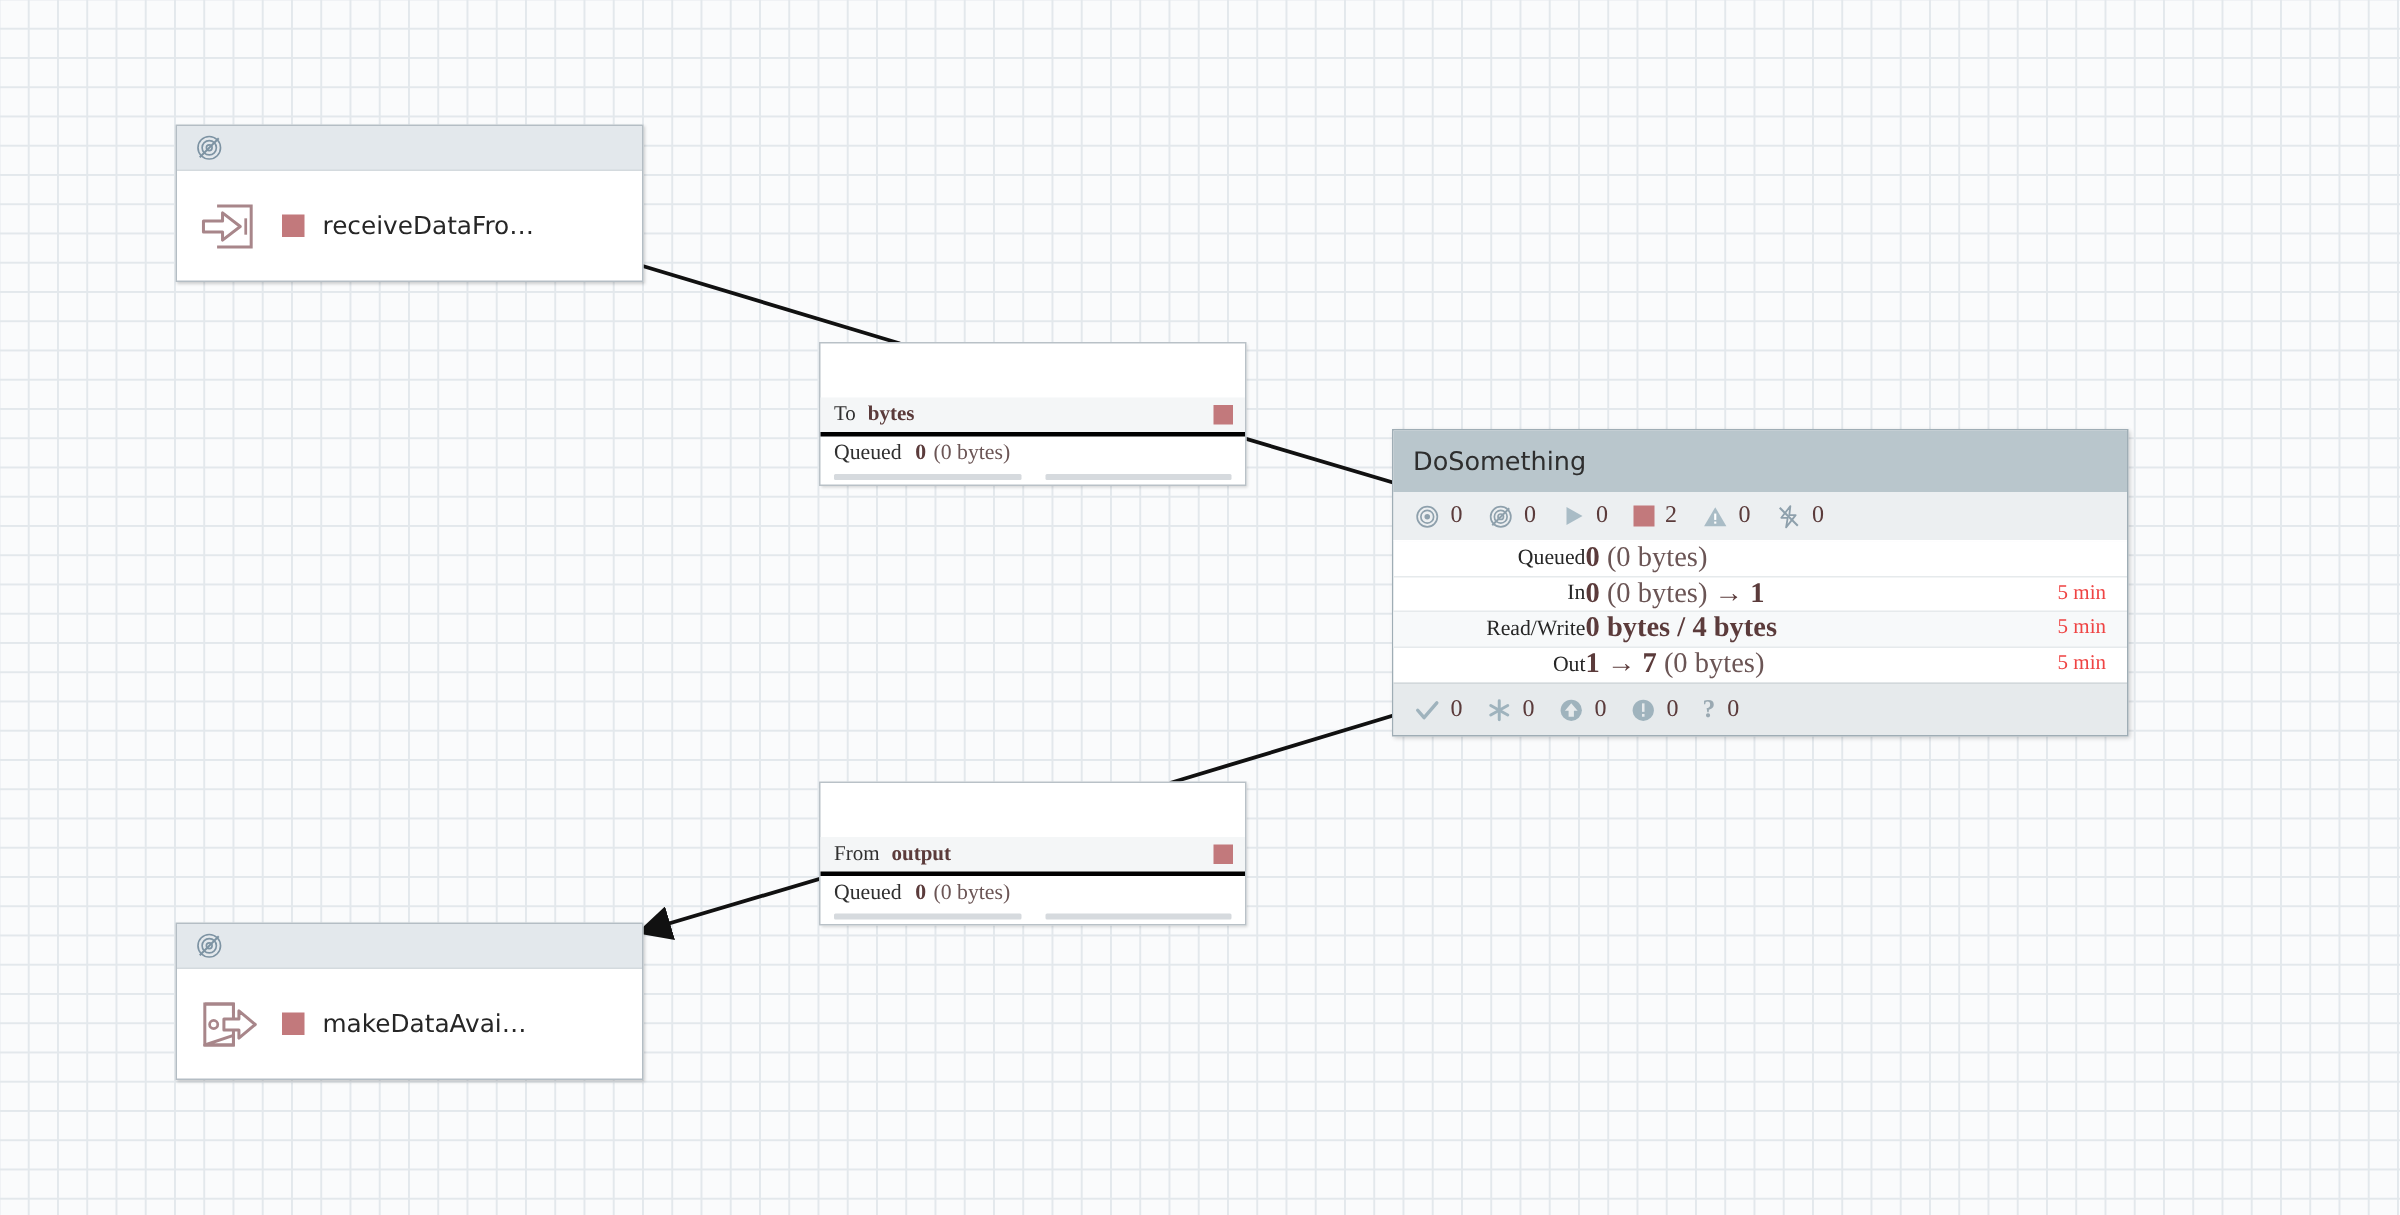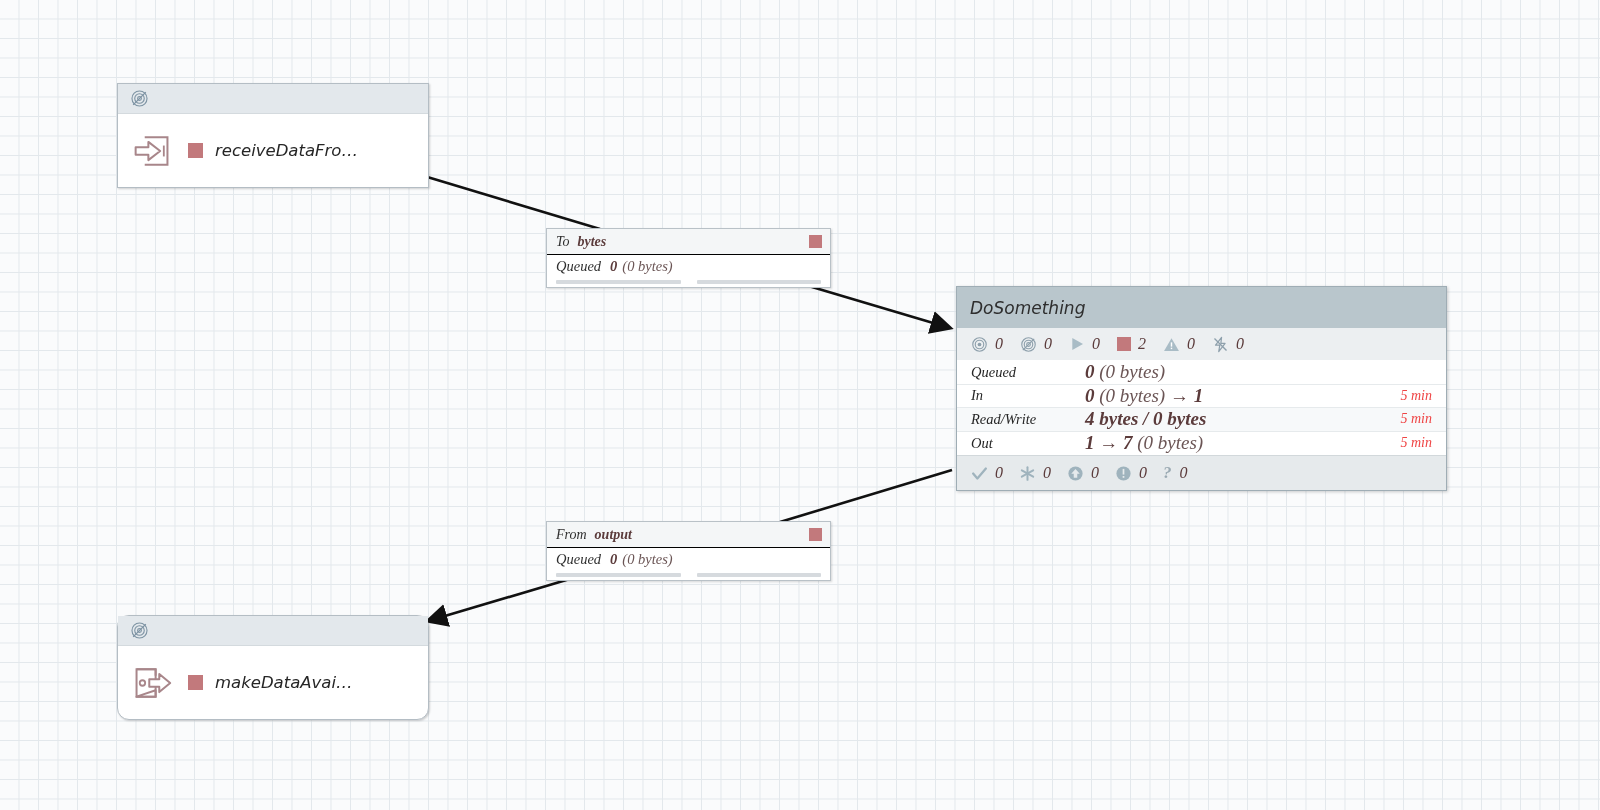--- a/index.html
+++ b/index.html
@@ -10,21 +10,20 @@
   }
   #canvas {
     position: relative;
     width: 1600px; height: 810px;
     background-color: #fafbfc;
     background-image:
       linear-gradient(to right, #e3e8ec 1px, transparent 1px),
       linear-gradient(to bottom, #e3e8ec 1px, transparent 1px);
     background-size: 19.5px 19.5px;
     background-position: -1px -1px;
-    font-style: italic;
   }
   
   #wires { position: absolute; left:0; top:0; width:1600px; height:810px; pointer-events:none; }
 
   
   .port {
     position: absolute;
     width: 312px;
     background: #ffffff;
     border: 1px solid #b4bdc4;
@@ -63,45 +62,47 @@
     position: absolute;
     width: 285px;
     background: #ffffff;
     border: 1px solid #b9c1c7;
     box-shadow: 1px 1px 2px rgba(0,0,0,0.15);
     box-sizing: border-box;
   }
   .conn-header {
     height: 26px;
     background: #f4f6f7;
-    border-bottom: 1px solid #000000;
+    border-bottom: 3px solid #000000;
     display: flex; align-items: center;
     padding: 0 8px 0 9px;
     box-sizing: border-box;
+    margin-top: 36px;
   }
   .conn-label { font-size: 14px; color: #303030; font-family: "Liberation Serif", serif; }
   .conn-portname { font-size: 14px; color: #5b3b3b; font-weight: bold; margin-left: 8px; font-family: "Liberation Serif", serif; }
   .conn-swatch { width: 13px; height: 13px; background: #c2797c; margin-left: auto; }
   .conn-body { height: 32px; position: relative; padding: 0 9px; box-sizing: border-box; }
   .conn-queued-row { display: flex; align-items: center; height: 23px; font-family: "Liberation Serif", serif; }
   .q-label { font-size: 14.5px; color: #303030; }
   .q-count { font-size: 14.5px; color: #5b3b3b; font-weight: bold; margin-left: 9px; }
   .q-bytes { font-size: 14.5px; color: #6b5555; margin-left: 5px; }
   .conn-bars { position:absolute; left: 9px; right: 9px; bottom: 3px; display:flex; gap:16px; }
   .conn-bar { height: 4px; flex: 1; background: #d6dade; border-radius: 1px; }
 
   
   #pgroup {
     position: absolute;
-    left: 956px; top: 286px;
+    left: 928px; top: 286px;
     width: 491px;
     background: #ffffff;
     border: 1px solid #9fadb5;
     box-shadow: 1px 1px 3px rgba(0,0,0,0.2);
     box-sizing: border-box;
+    text-align: right;
   }
   .pg-header {
     height: 41px;
     background: #b9c6cc;
     display: flex; align-items: center;
     padding-left: 13px;
     box-sizing: border-box;
   }
   .pg-title { font-size: 17px; color: #2e2e2e; font-family: "DejaVu Sans", sans-serif; }
   .pg-statusbar {
@@ -277,21 +278,21 @@
           <b>0</b>
           <span class="muted">(0 bytes)</span>
           <b>→ 1</b>
         </span>
         <span class="t">5 min</span>
       </div>
 
       <div class="pg-row alt">
         <span class="k">Read/Write</span>
         <span class="v">
-          <b>4 bytes / 0 bytes</b>
+          <b>0 bytes / 4 bytes</b>
         </span>
         <span class="t">5 min</span>
       </div>
 
       <div class="pg-row" style="border-bottom:none;">
         <span class="k">Out</span>
         <span class="v">
           <b>1 → 7</b>
           <span class="muted">(0 bytes)</span>
         </span>
@@ -354,21 +355,21 @@
         <span class="q-count">0</span>
         <span class="q-bytes">(0 bytes)</span>
       </div>
       <div class="conn-bars">
         <span class="conn-bar"></span>
         <span class="conn-bar"></span>
       </div>
     </div>
   </div>
 
-  <div class="port" id="output-port" style="left:117px; top:615px;border-radius:12px;">
+  <div class="port" id="output-port" style="left:117px; top:615px;">
     <div class="port-header">
       <svg width="19" height="19" viewBox="0 0 24 24">
         <circle cx="12" cy="12" r="9.5" fill="none" stroke="#7d93a3" stroke-width="1.4"></circle>
         <circle cx="12" cy="12" r="6" fill="none" stroke="#7d93a3" stroke-width="1.4"></circle>
         <circle cx="12" cy="12" r="2.4" fill="none" stroke="#7d93a3" stroke-width="1.4"></circle>
         <line x1="4" y1="20" x2="20" y2="4" stroke="#7d93a3" stroke-width="1.6"></line>
       </svg>
     </div>
     <div class="port-body">
       <svg class="port-icon" viewBox="0 0 44 40">

